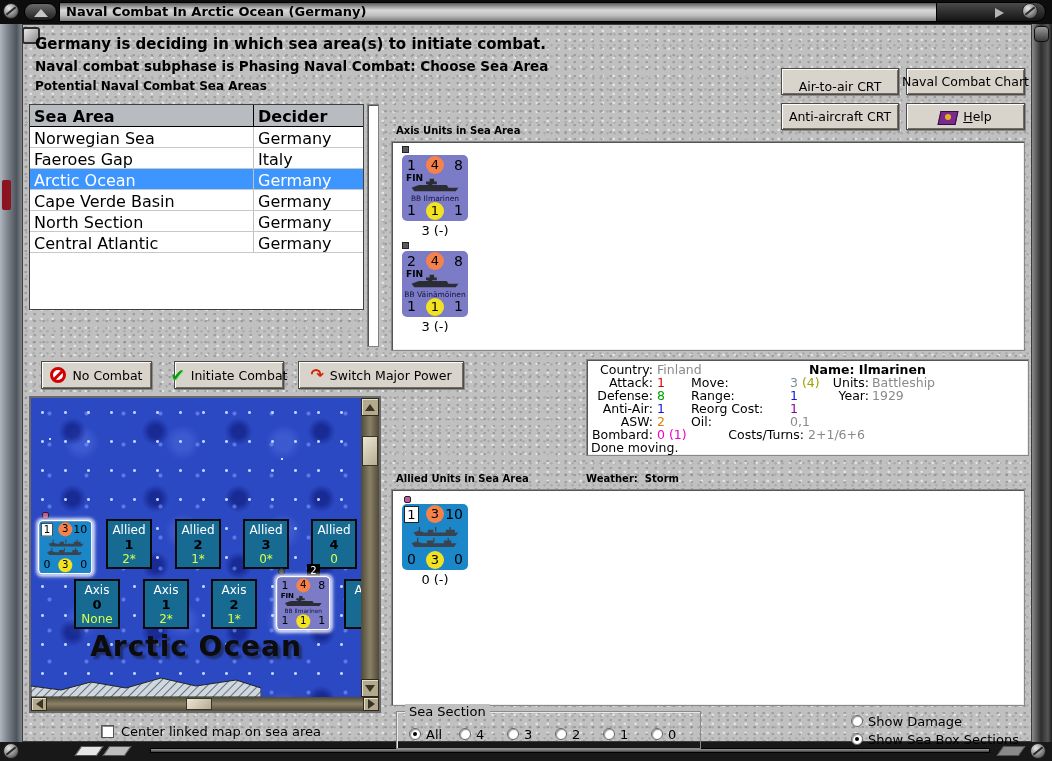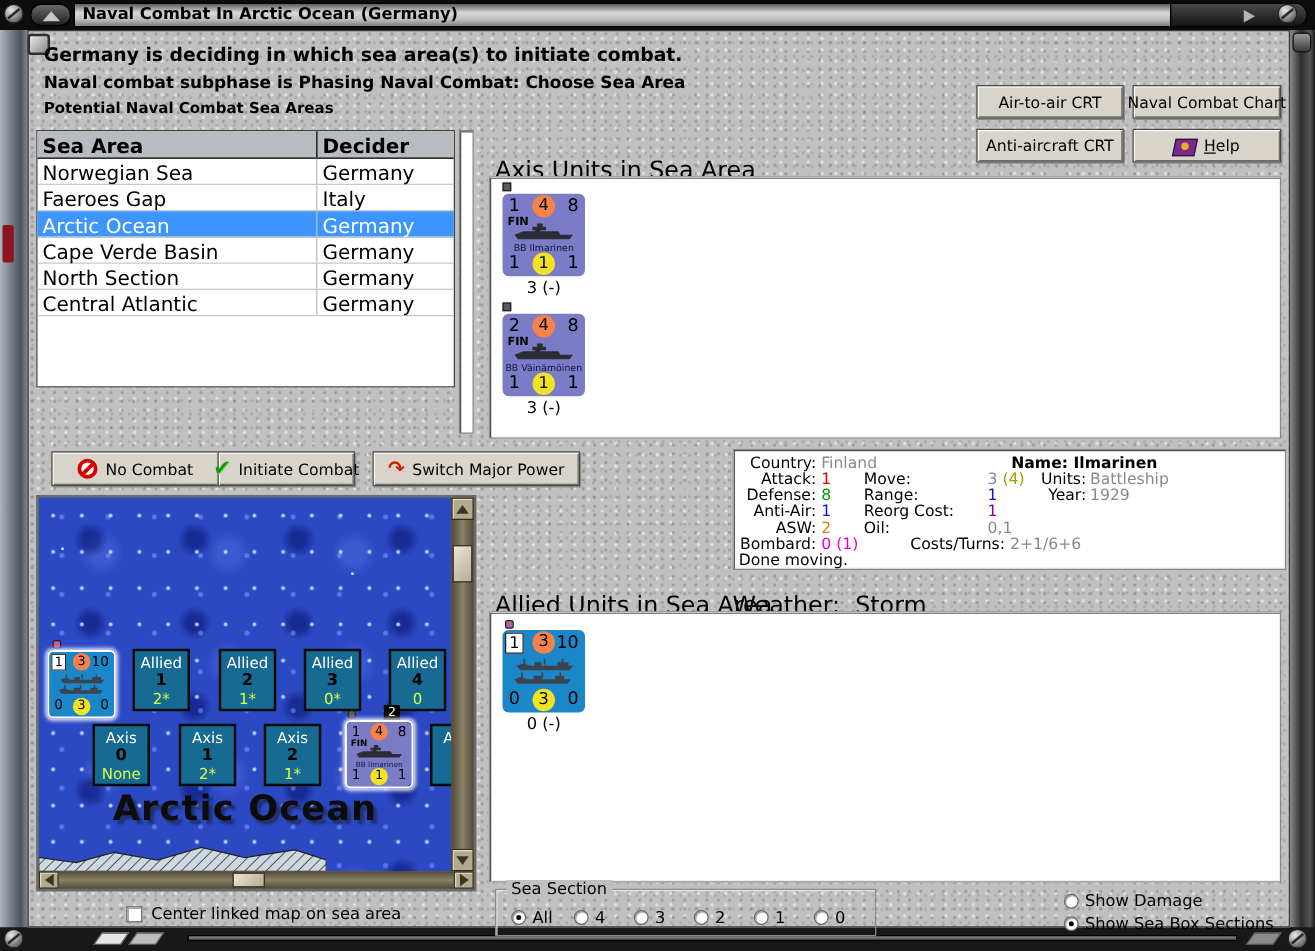--- a/index.html
+++ b/index.html
@@ -85,21 +85,21 @@
   .ico-check{color:#0a9a0a;font-size:17px;font-weight:bold;line-height:14px;text-shadow:1px 1px 0 #9adf9a;}
   .ico-switch{color:#d42000;font-size:16px;font-weight:bold;line-height:12px;}
   .ico-book{width:18px;height:14px;position:relative;}
   .ico-book:before{content:"";position:absolute;left:0;top:1px;width:16px;height:12px;background:#7a2a8a;
        transform:skewX(-12deg);border:1px solid #30103a;}
   .ico-book:after{content:"";position:absolute;left:6px;top:4px;width:6px;height:6px;border-radius:50%;background:#e8b020;}
 
   
   .sunken{position:absolute;background:#fff;border:1px solid #888;
         box-shadow:inset 1px 1px 0 #555, inset -1px -1px 0 #eee;}
-  .ptitle{position:absolute;font-size:19px;font-weight:normal;color:#000;}
+  .ptitle{position:absolute;font-size:10px;font-weight:bold;color:#000;}
 
   
   .counter{position:absolute;width:66px;height:66px;border-radius:5px;color:#000;}
   .counter.axis{background:#7b7bc6;}
   .counter.allied{background:#1b86c8;}
   .cnum{position:absolute;font-size:14px;line-height:14px;}
   .c-tl{left:5px;top:3px;} .c-tr{right:5px;top:3px;}
   .c-bl{left:5px;bottom:4px;} .c-br{right:5px;bottom:4px;}
   .c-circ{position:absolute;left:24px;width:18px;height:18px;border-radius:50%;
         text-align:center;line-height:18px;font-size:13px;}
@@ -240,21 +240,21 @@
         <div class="c1">North Section</div>
         <div class="c2">Germany</div>
       </div>
       <div class="lb-row">
         <div class="c1">Central Atlantic</div>
         <div class="c2">Germany</div>
       </div>
     </div>
     <div class="lb-strip"></div>
 
-    <div class="btn" style="left:758px;top:43px;width:118px;height:27px;">
+    <div class="btn" style="left:758px;top:43px;width:118px;height:27px;align-items:flex-end;">
       <span>Air-to-air CRT</span>
     </div>
     <div class="btn" style="left:883px;top:43px;width:119px;height:27px;">
       <span>Naval Combat Chart</span>
     </div>
     <div class="btn" style="left:758px;top:78px;width:118px;height:27px;">
       <span>Anti-aircraft CRT</span>
     </div>
     <div class="btn" style="left:883px;top:78px;width:119px;height:27px;">
       <span class="ico-book"></span>
@@ -289,21 +289,21 @@
           <path d="M27 1 l2 0 0 3 3 0 0 3 -12 0 0 -3 4 0 0 -3 z M4 11 l8 -3 10 0 1 -2 4 0 0 2 16 0 2 3 11 0 -3 4 -46 0 z" fill="#2c2c34"></path>
         </svg>
         <span class="c-name">BB Väinämöinen</span>
         <span class="cnum c-bl">1</span>
         <span class="c-circ bot c-yellow">1</span>
         <span class="cnum c-br">1</span>
       </div>
       <div class="c-status" style="left:10px;top:177px;">3 (-)</div>
     </div>
 
-    <div class="btn" style="left:18px;top:336px;width:135px;height:28px;">
+    <div class="btn" style="left:18px;top:336px;width:111px;height:28px;">
       <span class="ico-no"></span>
       <span>No Combat</span>
     </div>
     <div class="btn" style="left:151px;top:336px;width:110px;height:28px;">
       <span class="ico-check">✔</span>
       <span>Initiate Combat</span>
     </div>
     <div class="btn" style="left:275px;top:336px;width:166px;height:28px;">
       <span class="ico-switch">↷</span>
       <span>Switch Major Power</span>

